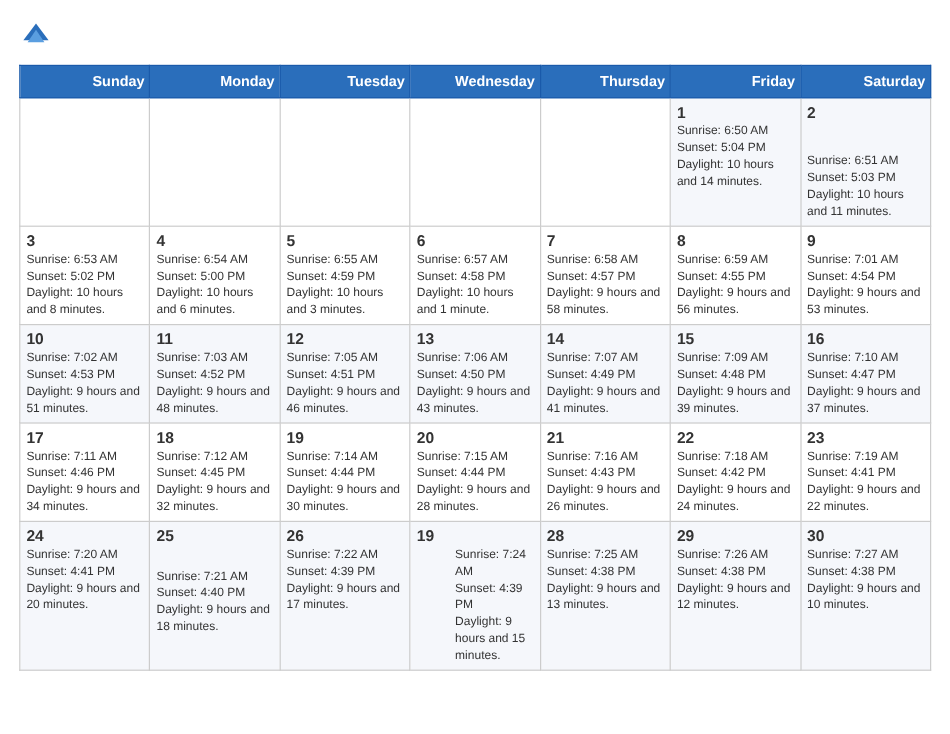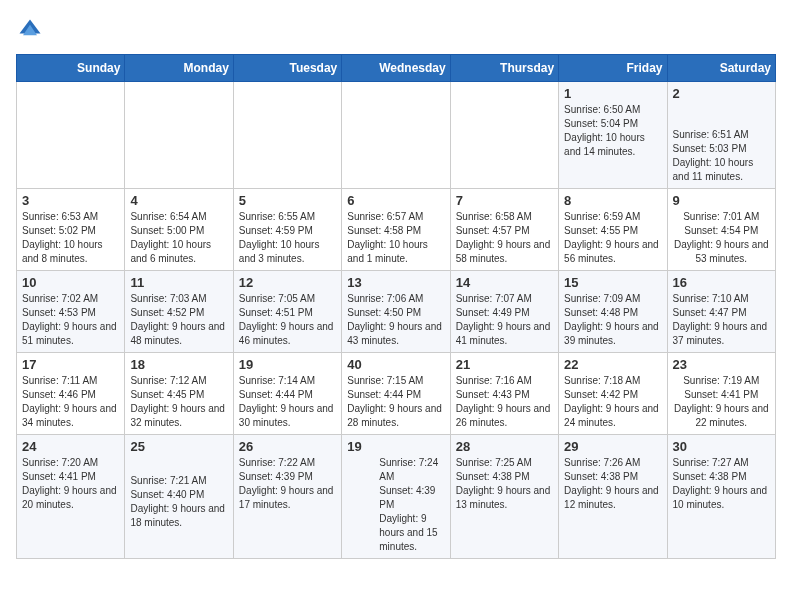--- a/index.html
+++ b/index.html
@@ -170,21 +170,21 @@
 Daylight: 9 hours and 58 minutes.</div>
         </td>
         <td>
           <span class="day-num">8</span>
           <div class="cell-text" style="white-space: pre-line;">Sunrise: 6:59 AM
 Sunset: 4:55 PM
 Daylight: 9 hours and 56 minutes.</div>
         </td>
         <td>
           <span class="day-num">9</span>
-          <div class="cell-text" style="white-space: pre-line; text-align: center;">Sunrise: 7:01 AM
+          <div class="cell-text" style="white-space: pre-line;">Sunrise: 7:01 AM
 Sunset: 4:54 PM
 Daylight: 9 hours and 53 minutes.</div>
         </td>
       </tr>
       <tr>
         <td>
           <span class="day-num">10</span>
           <div class="cell-text" style="white-space: pre-line;">Sunrise: 7:02 AM
 Sunset: 4:53 PM
 Daylight: 9 hours and 51 minutes.</div>
@@ -239,40 +239,40 @@
 Sunset: 4:45 PM
 Daylight: 9 hours and 32 minutes.</div>
         </td>
         <td>
           <span class="day-num">19</span>
           <div class="cell-text" style="white-space: pre-line;">Sunrise: 7:14 AM
 Sunset: 4:44 PM
 Daylight: 9 hours and 30 minutes.</div>
         </td>
         <td>
-          <span class="day-num">40</span>
+          <span class="day-num">20</span>
           <div class="cell-text" style="white-space: pre-line;">Sunrise: 7:15 AM
 Sunset: 4:44 PM
 Daylight: 9 hours and 28 minutes.</div>
         </td>
         <td>
           <span class="day-num">21</span>
           <div class="cell-text" style="white-space: pre-line;">Sunrise: 7:16 AM
 Sunset: 4:43 PM
 Daylight: 9 hours and 26 minutes.</div>
         </td>
         <td>
           <span class="day-num">22</span>
           <div class="cell-text" style="white-space: pre-line;">Sunrise: 7:18 AM
 Sunset: 4:42 PM
 Daylight: 9 hours and 24 minutes.</div>
         </td>
         <td>
           <span class="day-num">23</span>
-          <div class="cell-text" style="white-space: pre-line; text-align: center;">Sunrise: 7:19 AM
+          <div class="cell-text" style="white-space: pre-line;">Sunrise: 7:19 AM
 Sunset: 4:41 PM
 Daylight: 9 hours and 22 minutes.</div>
         </td>
       </tr>
       <tr>
         <td>
           <span class="day-num">24</span>
           <div class="cell-text" style="white-space: pre-line;">Sunrise: 7:20 AM
 Sunset: 4:41 PM
 Daylight: 9 hours and 20 minutes.</div>

